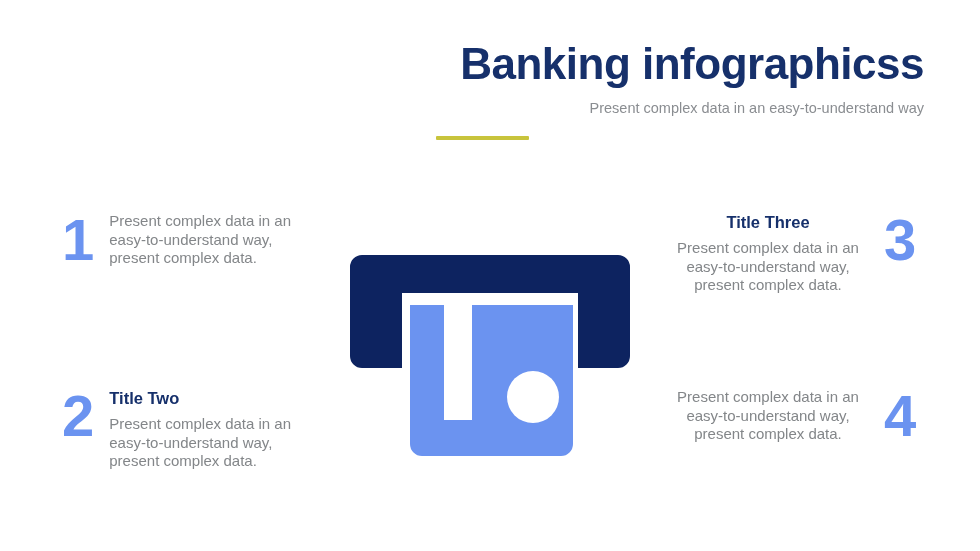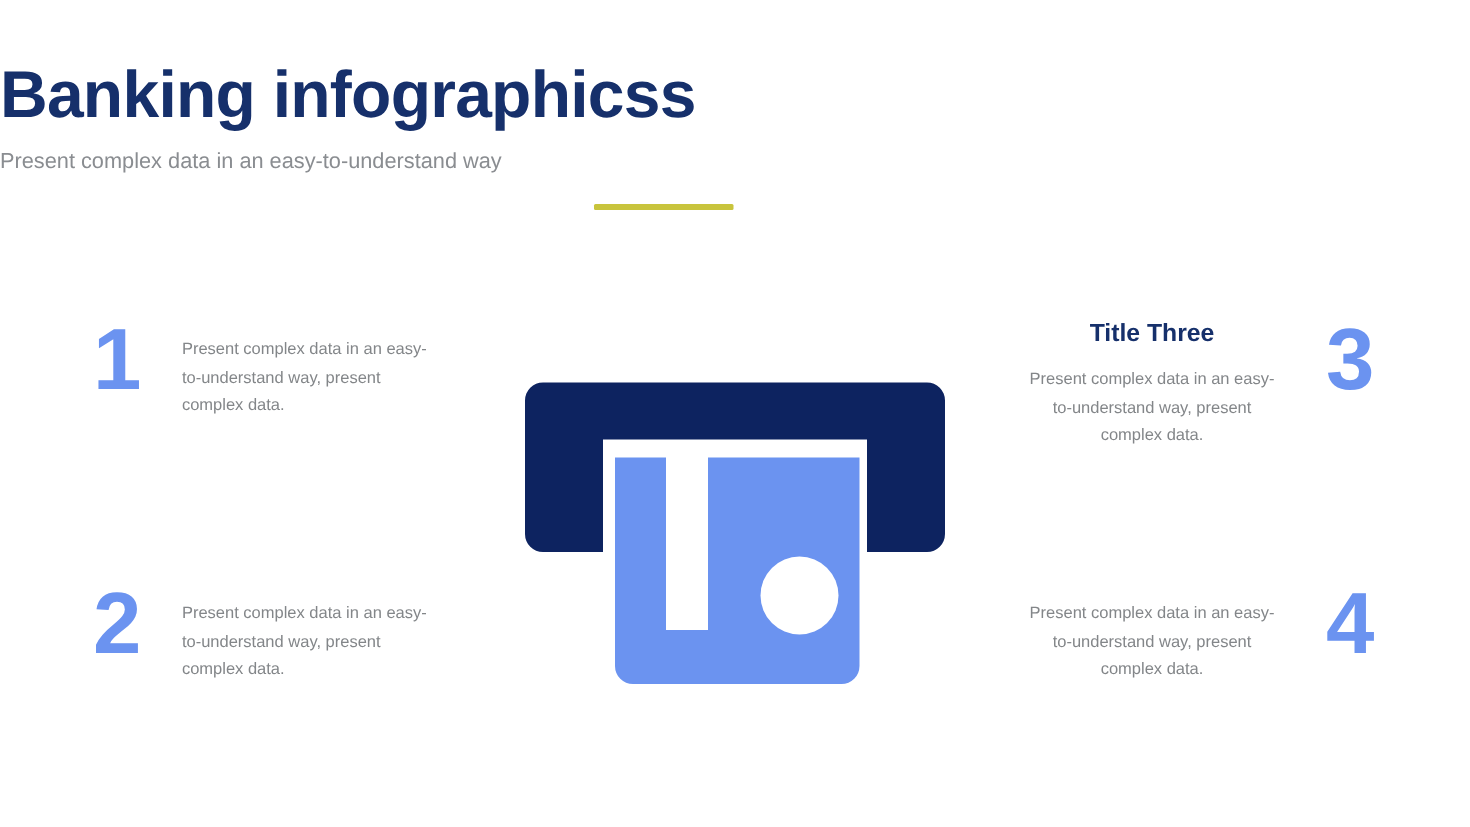--- a/index.html
+++ b/index.html
@@ -21,21 +21,22 @@
     inset: 0;
     background: #ffffff;
   }
 
   
   .header {
     position: absolute;
     top: 38px;
     left: 0;
     width: 884px;
-    text-align: left;
+    text-align: right;
+    padding-left: 40px;
   }
   .slide-title {
     font-size: 44px;
     font-weight: bold;
     color: #16306b;
     letter-spacing: -0.5px;
     line-height: 52px;
     margin: 0;
   }
   .slide-subtitle {
@@ -78,24 +79,24 @@
   .item-left  .item-text { text-align: left; }
 
   .item-title {
     font-size: 16.5px;
     font-weight: bold;
     color: #16306b;
     line-height: 20px;
     margin: 0 0 7px 0;
   }
   .item-desc {
-    font-size: 11px;
+    font-size: 15px;
     color: #838689;
     line-height: 18.5px;
-    margin: 12px;
+    margin: 0;
   }
 
   .item-1 { top: 212px; left: 62px;  }
   .item-2 { top: 388px; left: 62px;  }
   .item-3 { top: 212px; left: 668px; }
   .item-4 { top: 388px; left: 668px; }
 
   
   .atm-icon {
     position: absolute;
@@ -130,20 +131,21 @@
   <div class="item item-left item-1">
     <div class="item-number">1</div>
     <div class="item-text">
       <div class="item-desc">Present complex data in an easy-to-understand way, present complex data.</div>
     </div>
   </div>
 
   <div class="item item-left item-2">
     <div class="item-number">2</div>
     <div class="item-text">
+      <div class="item-title">Title Two</div>
       <div class="item-desc">Present complex data in an easy-to-understand way, present complex data.</div>
     </div>
   </div>
 
   <div class="item item-right item-3">
     <div class="item-number">3</div>
     <div class="item-text">
       <div class="item-title">Title Three</div>
       <div class="item-desc">Present complex data in an easy-to-understand way, present complex data.</div>
     </div>

